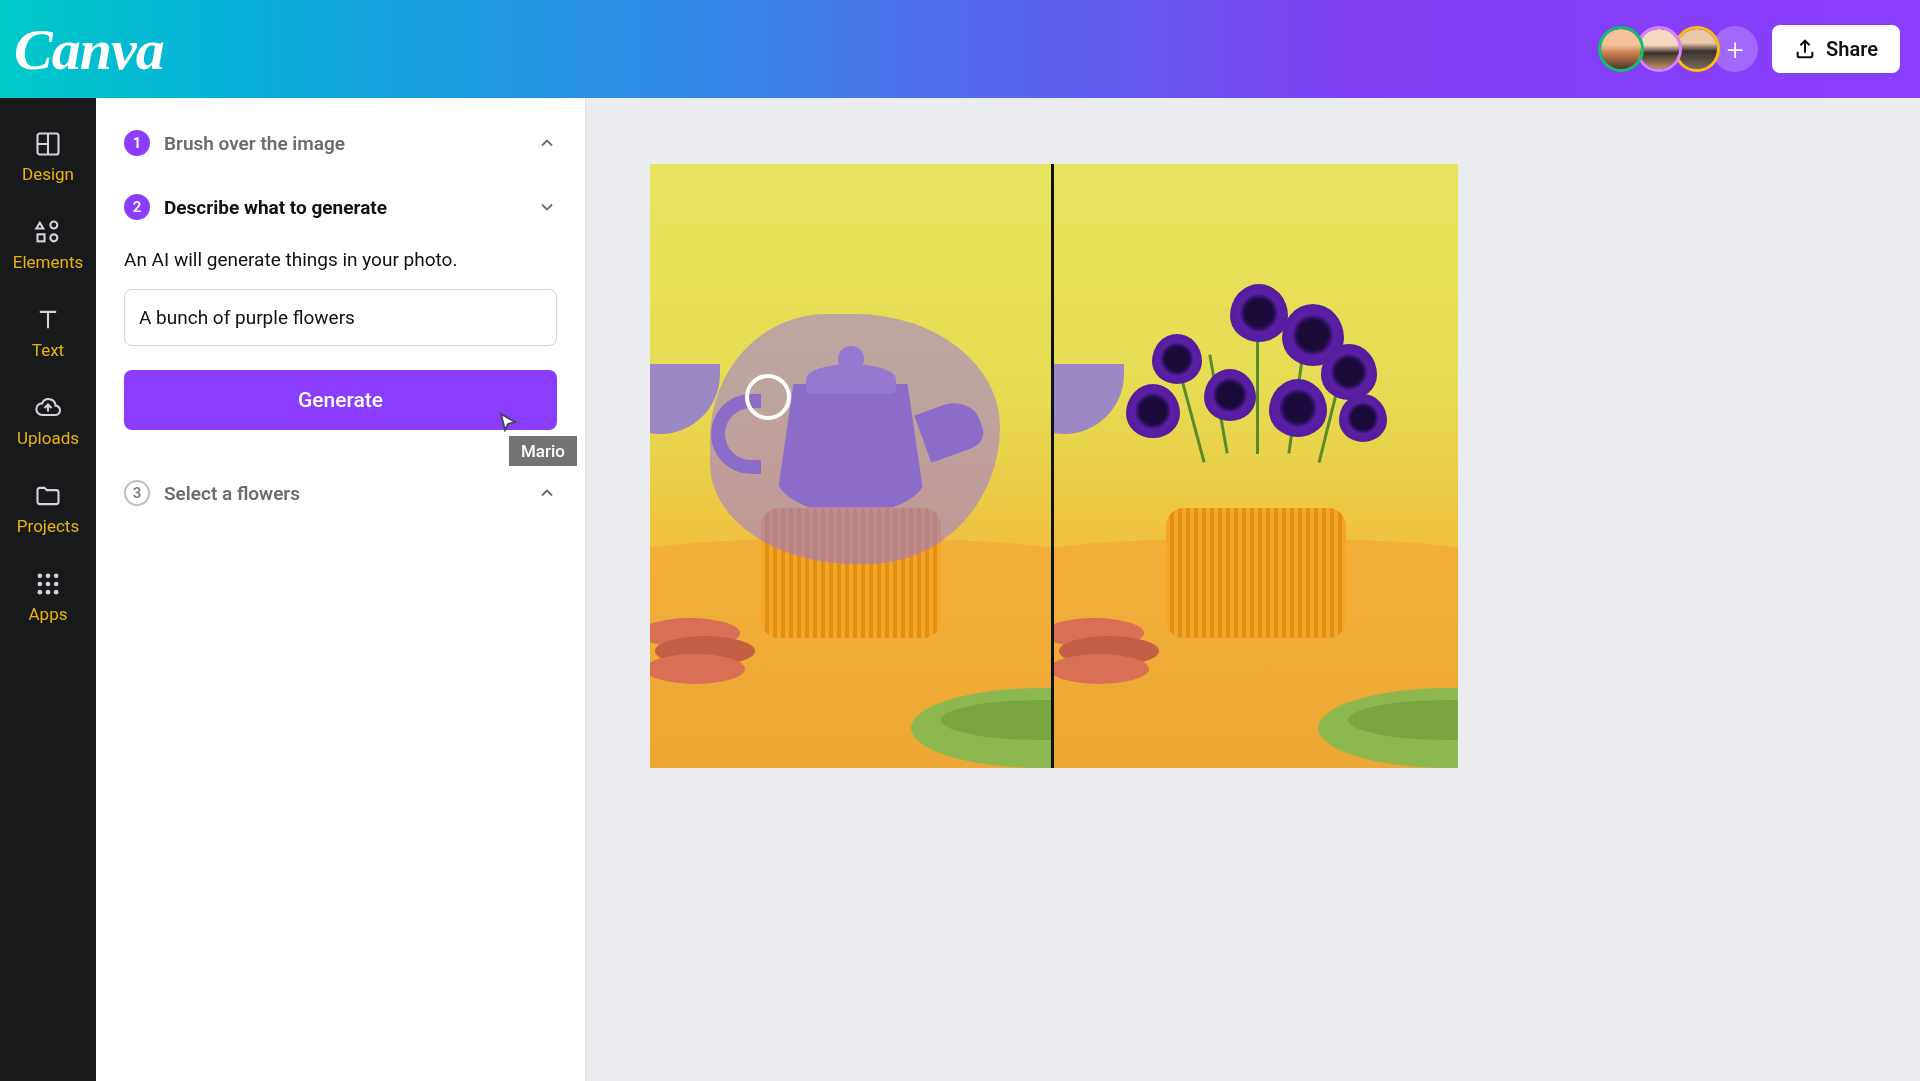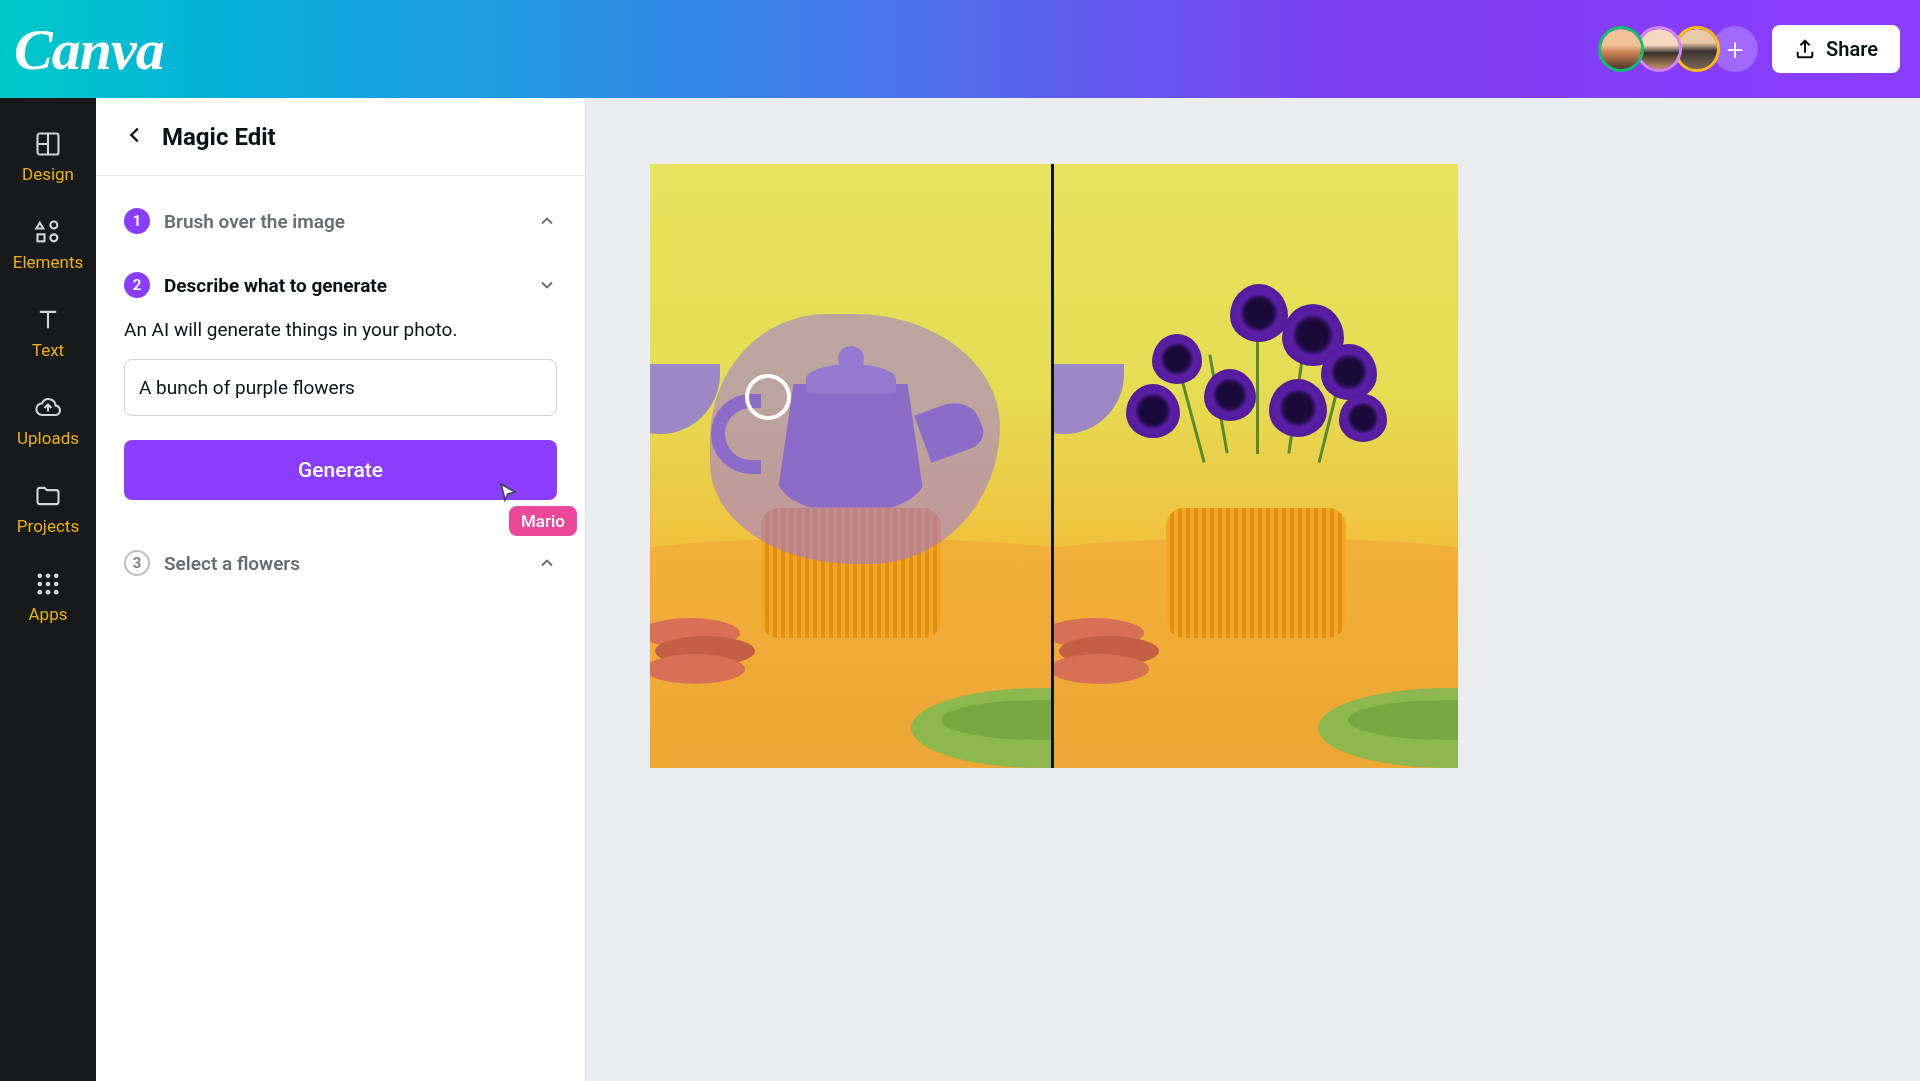--- a/index.html
+++ b/index.html
@@ -187,20 +187,21 @@
     }
     .step-label.active {
       color: #0d1216;
       font-weight: 700;
     }
     .chevron {
       color: #6a6d70;
     }
     .step-content {
       padding-top: 6px;
+      margin-top: 8px;
     }
     .step-desc {
       font-size: 19px;
       color: #0d1216;
       margin-bottom: 18px;
     }
     .prompt-input {
       width: 100%;
       padding: 16px 14px;
       border: 1px solid #d0d2d4;
@@ -228,24 +229,24 @@
       bottom: -36px;
       display: flex;
       flex-direction: column;
       align-items: flex-start;
     }
     .cursor-pointer {
       width: 18px;
       height: 22px;
     }
     .user-label {
-      background: #ec4899;
+      background: #737373;
       color: white;
       padding: 5px 12px;
-      border-radius: 8px;
+      border-radius: 0;
       font-size: 17px;
       margin-top: 2px;
       margin-left: 10px;
     }
     .canvas-area {
       flex: 1;
       background: #ebecf0;
       padding: 66px 0 0 64px;
       overflow: hidden;
     }
@@ -515,28 +516,20 @@
           <circle cx="19" cy="12" r="2"></circle>
           <circle cx="5" cy="19" r="2"></circle>
           <circle cx="12" cy="19" r="2"></circle>
           <circle cx="19" cy="19" r="2"></circle>
         </svg>
       <span class="sidebar-label">Apps</span>
     </div>
   </div>
 
   <div class="panel">
-    <div class="panel-header">
-      <button class="back-btn">
-        <svg width="22" height="22" viewBox="0 0 24 24" fill="none" stroke="#0d1216" stroke-width="2.5">
-            <path d="M15 19l-7-7 7-7"></path>
-          </svg>
-      </button>
-      <h2 class="panel-title">Magic Edit</h2>
-    </div>
 
     <div class="panel-body">
       <div class="step">
         <div class="step-header">
           <div class="step-left">
             <div class="step-num filled">1</div>
             <div class="step-label">Brush over the image</div>
           </div>
           <svg class="chevron" width="20" height="20" viewBox="0 0 24 24" fill="none" stroke="currentColor" stroke-width="2.2">
               <path d="M6 15l6-6 6 6"></path>

